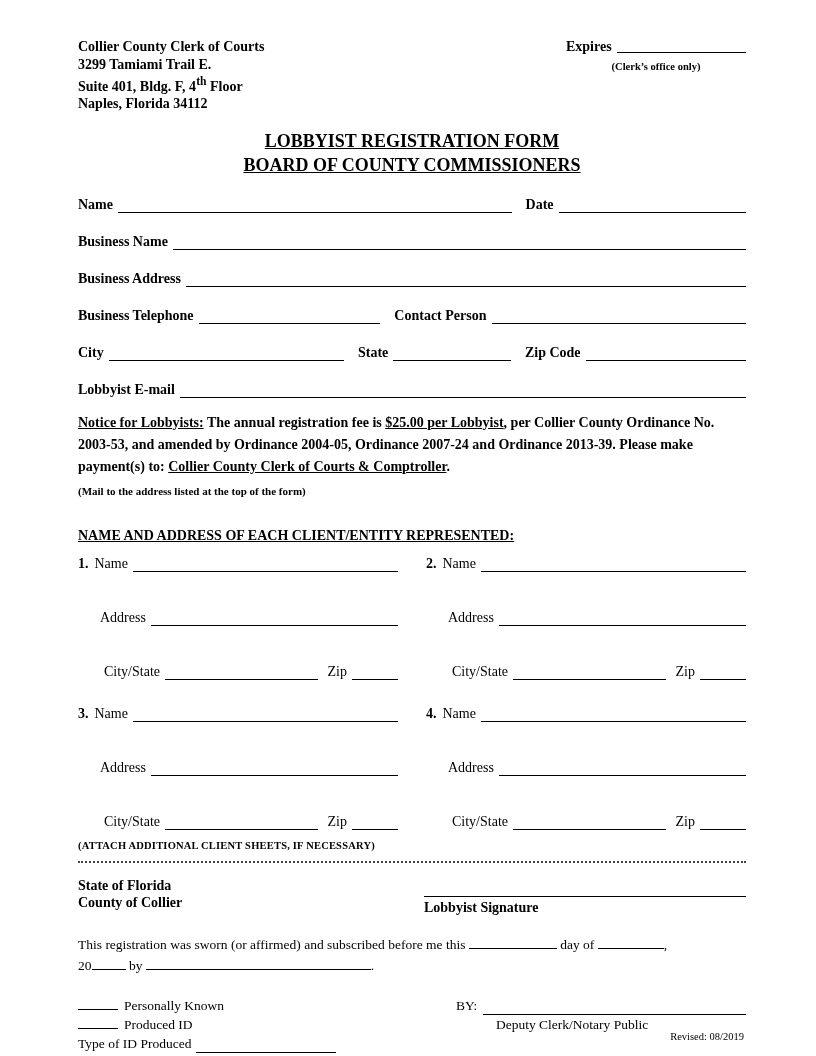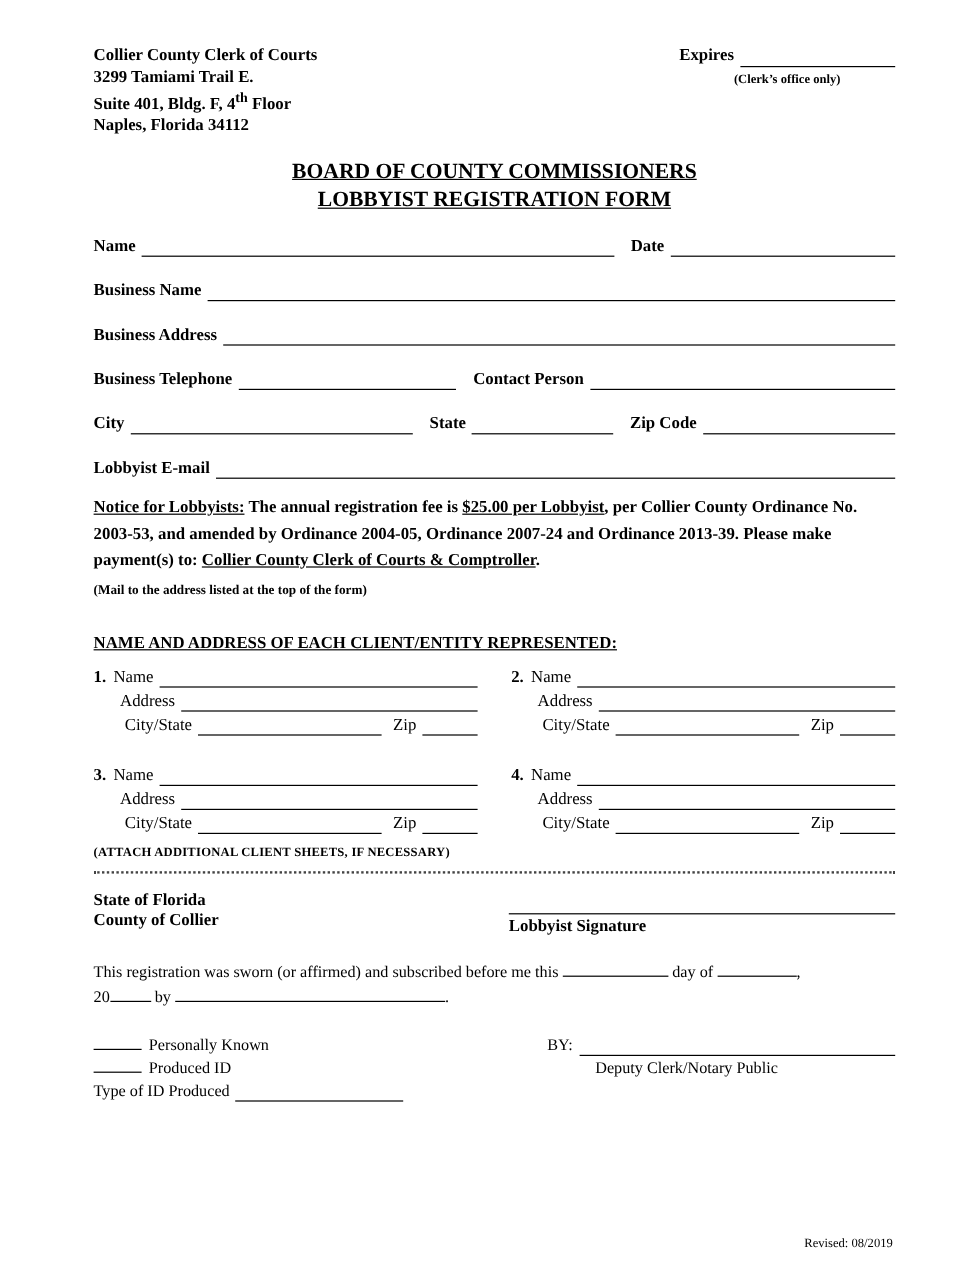--- a/index.html
+++ b/index.html
@@ -8,21 +8,21 @@
     width:816px; height:1056px;
     font-family:"Liberation Serif", serif;
     color:#000; overflow:hidden;
   }
   .page { position:relative; width:816px; height:1056px; padding:38px 70px 12px 78px; }
   .u { text-decoration:underline; }
 
   
   .hdr { display:flex; justify-content:space-between; font-size:14px; font-weight:bold; line-height:17.5px; }
   .hdr-right { width:180px; }
-  .expires-row { display:flex; align-items:flex-end; }
+  .expires-row { display:flex; }
   .clerks-note { font-size:10.5px; text-align:center; margin-top:2px; }
 
   
   .title { text-align:center; margin-top:16px; font-size:18px; font-weight:bold; line-height:24px; }
   .title div { text-decoration:underline; }
 
   
   .frow { display:flex; align-items:flex-end; font-size:14px; }
   .fieldrow { margin-top:21px; font-weight:bold; }
   .fill { display:inline-block; border-bottom:1.2px solid #000; height:1.05em; margin-left:5px; }
@@ -30,21 +30,21 @@
   .g21 { flex:2.1 1 auto; } .g1 { flex:1 1 auto; } .g22 { flex:2.2 1 auto; } .g11 { flex:1.1 1 auto; } .g15 { flex:1.5 1 auto; } .g14 { flex:1.4 1 auto; }
   .lbl2 { margin-left:14px; }
 
   
   .notice { margin-top:14px; font-size:14px; font-weight:bold; line-height:22px; width:662px; }
   .mail-note { font-size:11px; font-weight:bold; margin-top:2px; }
 
   
   .clients-heading { margin-top:26px; font-size:14px; font-weight:bold; text-decoration:underline; }
   .clients-grid { display:grid; grid-template-columns:1fr 1fr; column-gap:28px; row-gap:26px; margin-top:12px; }
-  .client-block .frow { margin-top:4px; }
+  .client-block .frow { margin-top:38px; }
   .client-block .frow:first-child { margin-top:0; }
   .num { font-weight:bold; margin-right:6px; }
   .indent { padding-left:22px; }
   .indent2 { padding-left:26px; }
   .zlabel { margin-left:10px;text-align:right; }
   .zipline { width:46px; flex:0 0 auto; }
 
   .attach-note { margin-top:10px; font-size:10.5px; font-weight:bold; letter-spacing:0.2px; }
   .divider { margin-top:10px; border-top:2px dotted #444; width:668px; }
 
@@ -85,22 +85,22 @@
     <div class="hdr-right">
       <div class="expires-row">
         <span>Expires</span>
         <span class="fill grow"></span>
       </div>
       <div class="clerks-note">(Clerk’s office only)</div>
     </div>
   </div>
 
   <div class="title">
+    <div>LOBBYIST REGISTRATION FORM</div>
     <div>BOARD OF COUNTY COMMISSIONERS</div>
-    <div>LOBBYIST REGISTRATION FORM</div>
   </div>
 
   <div class="frow fieldrow" style="margin-top:20px">
     <span>Name</span>
     <span class="fill g21"></span>
     <span class="lbl2">Date</span>
     <span class="fill g1"></span>
   </div>
 
   <div class="frow fieldrow">

